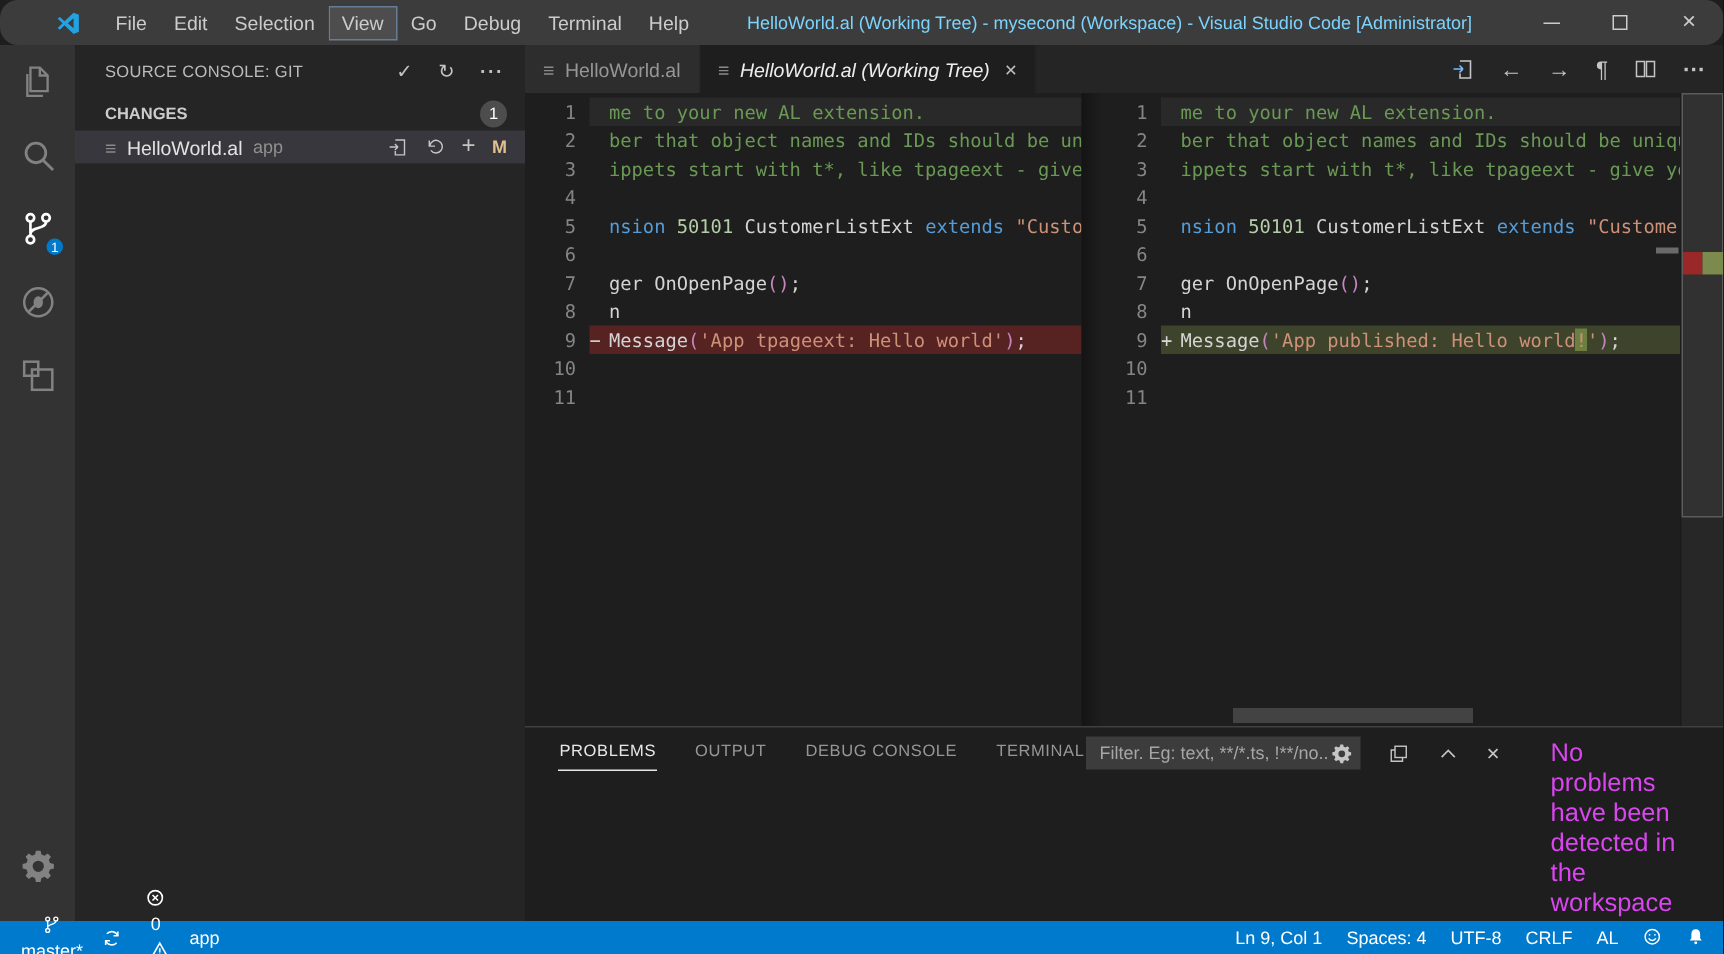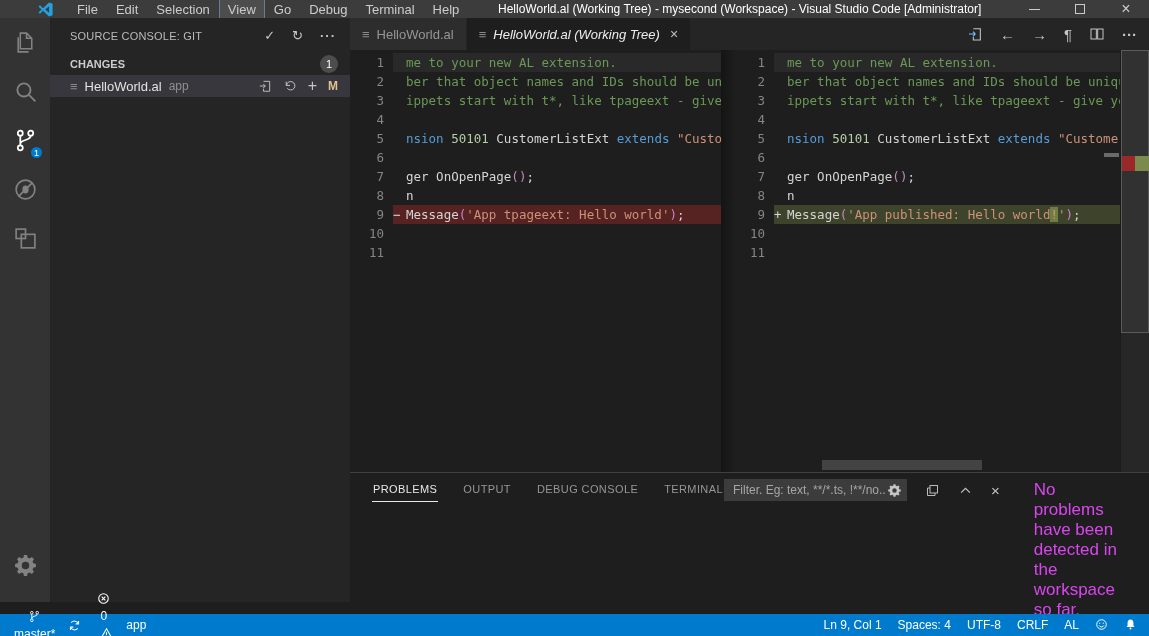--- a/index.html
+++ b/index.html
@@ -1,26 +1,26 @@
 <!DOCTYPE html>
 <html style="--accent: #007acc; --comment: #6a9955; --keyword: #569cd6; --number: #b5cea8; --string: #ce9178; --fg: #d4d4d4; --bracket: #c586c0; --removed_bg: rgba(255,48,48,0.25); --added_bg: rgba(155,185,85,0.25); --inserted_bg: rgba(155,185,85,0.5); --modified_badge: #e2c08d;"><head>
 <meta charset="utf-8">
 <style>
   html,body{margin:0;padding:0;background:#111;}
   *{box-sizing:border-box;}
   .window{position:relative;width:1149px;height:636px;background:#1e1e1e;overflow:hidden;
           font-family:"Liberation Sans","DejaVu Sans",sans-serif;color:#ccc;}
 
   
-  .titlebar{height:18px;background:#3c3c3c;display:flex;align-items:center;font-size:13px;color:#cccccc;}
+  .titlebar{height:30px;background:#3c3c3c;display:flex;align-items:center;font-size:13px;color:#cccccc;border-radius:12px;}
   .vs-logo{width:17px;height:17px;margin-left:37px;flex:none;}
   .menubar{display:flex;align-items:center;margin-left:14px;flex:none;}
   .menu-item{padding:4px 9px;white-space:nowrap;}
   .menu-item.active{background:#4d4d4d;box-shadow:inset 0 0 0 1px rgba(125,165,210,.55);}
-  .tb-title{flex:1;text-align:center;font-size:12px;color:#ffffff;white-space:nowrap;overflow:hidden;}
+  .tb-title{flex:1;text-align:center;font-size:12px;color:#7dd3fc;white-space:nowrap;overflow:hidden;}
   .win-controls{display:flex;flex:none;}
   .win-btn{width:46px;height:30px;display:flex;align-items:center;justify-content:center;color:#ccc;font-size:13px;}
   .glyph-min{width:11px;height:1px;background:#ccc;display:block;}
   .glyph-max{width:10px;height:10px;border:1px solid #ccc;display:block;}
 
   
   .main{display:flex;height:584px;}
 
   .activitybar{width:50px;background:#333333;display:flex;flex-direction:column;align-items:center;flex:none;}
   .ab-item{width:50px;height:49px;display:flex;align-items:center;justify-content:center;color:#828282;position:relative;}

